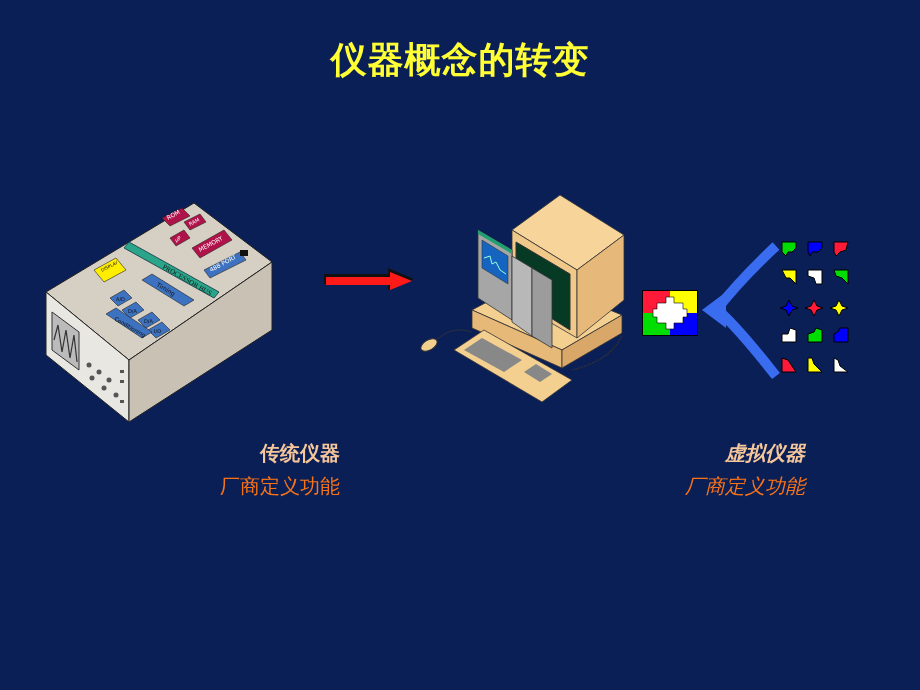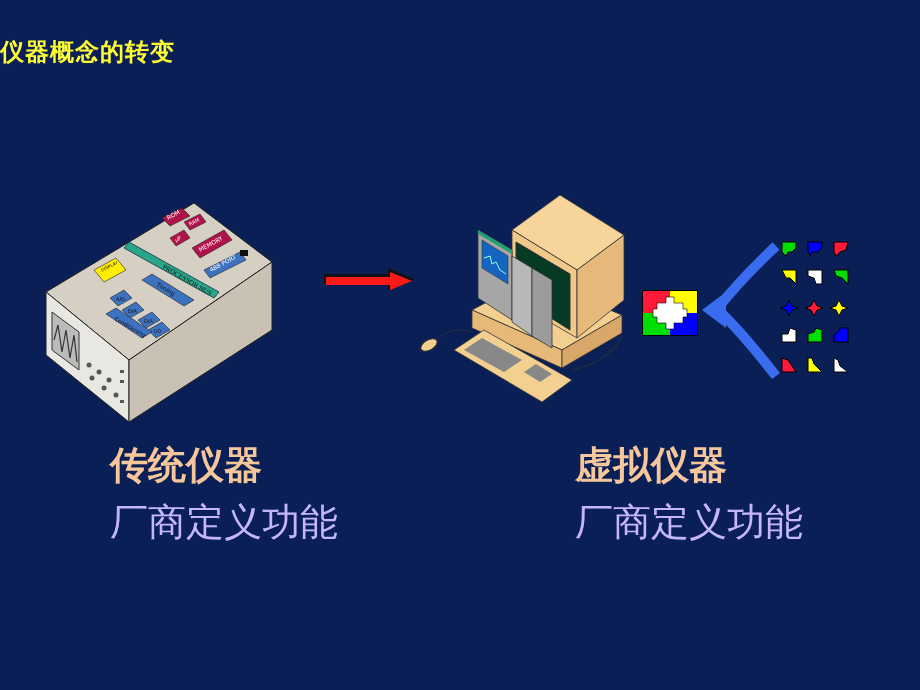--- a/index.html
+++ b/index.html
@@ -1,20 +1,20 @@
 <!DOCTYPE html>
 <html><head>
 <meta charset="utf-8">
 <style>
   html,body{margin:0;padding:0;}
   body{width:920px;height:690px;background:#0b1f57;position:relative;overflow:hidden;font-family:"DejaVu Sans","Liberation Sans",sans-serif;}
-  .title{position:absolute;left:0;width:920px;top:36px;text-align:left;font-size:24px;font-weight:bold;color:#ffff33;letter-spacing:1px;}
-  .lbl{position:absolute;text-align:left;font-size:38px;}
+  .title{position:absolute;left:0;width:920px;top:36px;text-align:center;font-size:36px;font-weight:bold;color:#ffff33;letter-spacing:1px;}
+  .lbl{position:absolute;text-align:right;font-size:20px;}
   .lbl .h{color:#f6c79a;font-weight:bold;}
-  .lbl .s{color:#c4b5fd;margin-top:6px;}
+  .lbl .s{color:#f97316;margin-top:6px;}
   svg{position:absolute;}
 </style>
 </head>
 <body>
 
 <div class="title">仪器概念的转变</div>
 
 <svg style="left:44px;top:200px" width="240" height="225" viewBox="0 0 240 225">
 
   <polygon points="2,92 150,3 228,62 85,160" fill="#d6cfc3" stroke="#222" stroke-width="1"></polygon>
@@ -137,16 +137,16 @@
     <polygon points="30,120 34,120 36,126 44,134 30,134" fill="#ffff00"></polygon>
     <polygon points="56,120 60,122 62,128 70,134 56,134" fill="#ffffff"></polygon>
   </g>
 </svg>
 
 <div class="lbl" style="left:110px;top:440px;width:230px;">
   <div class="h">传统仪器</div>
   <div class="s">厂商定义功能</div>
 </div>
 
-<div class="lbl" style="left:575px;top:440px;width:230px;">
+<div class="lbl" style="left:575px;top:440px;width:230px;font-style:italic;">
   <div class="h">虚拟仪器</div>
   <div class="s">厂商定义功能</div>
 </div>
 
 </body></html>

